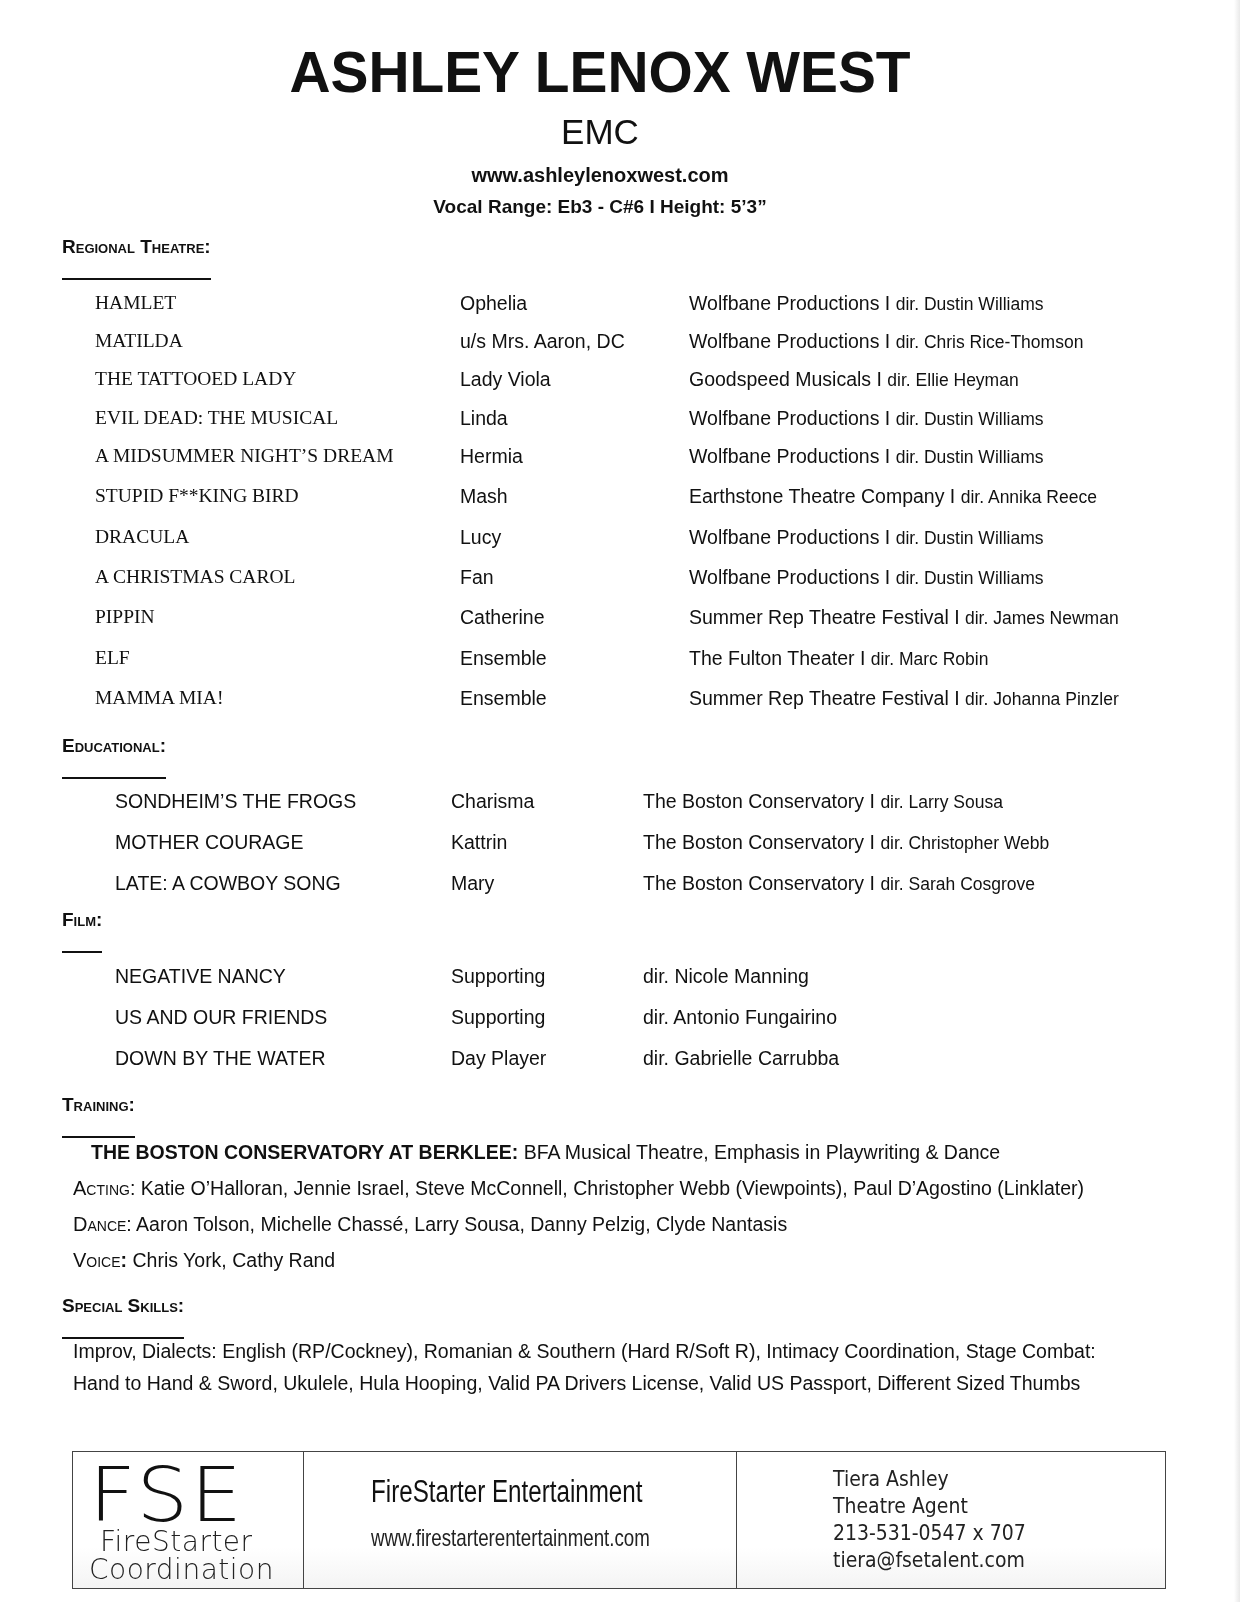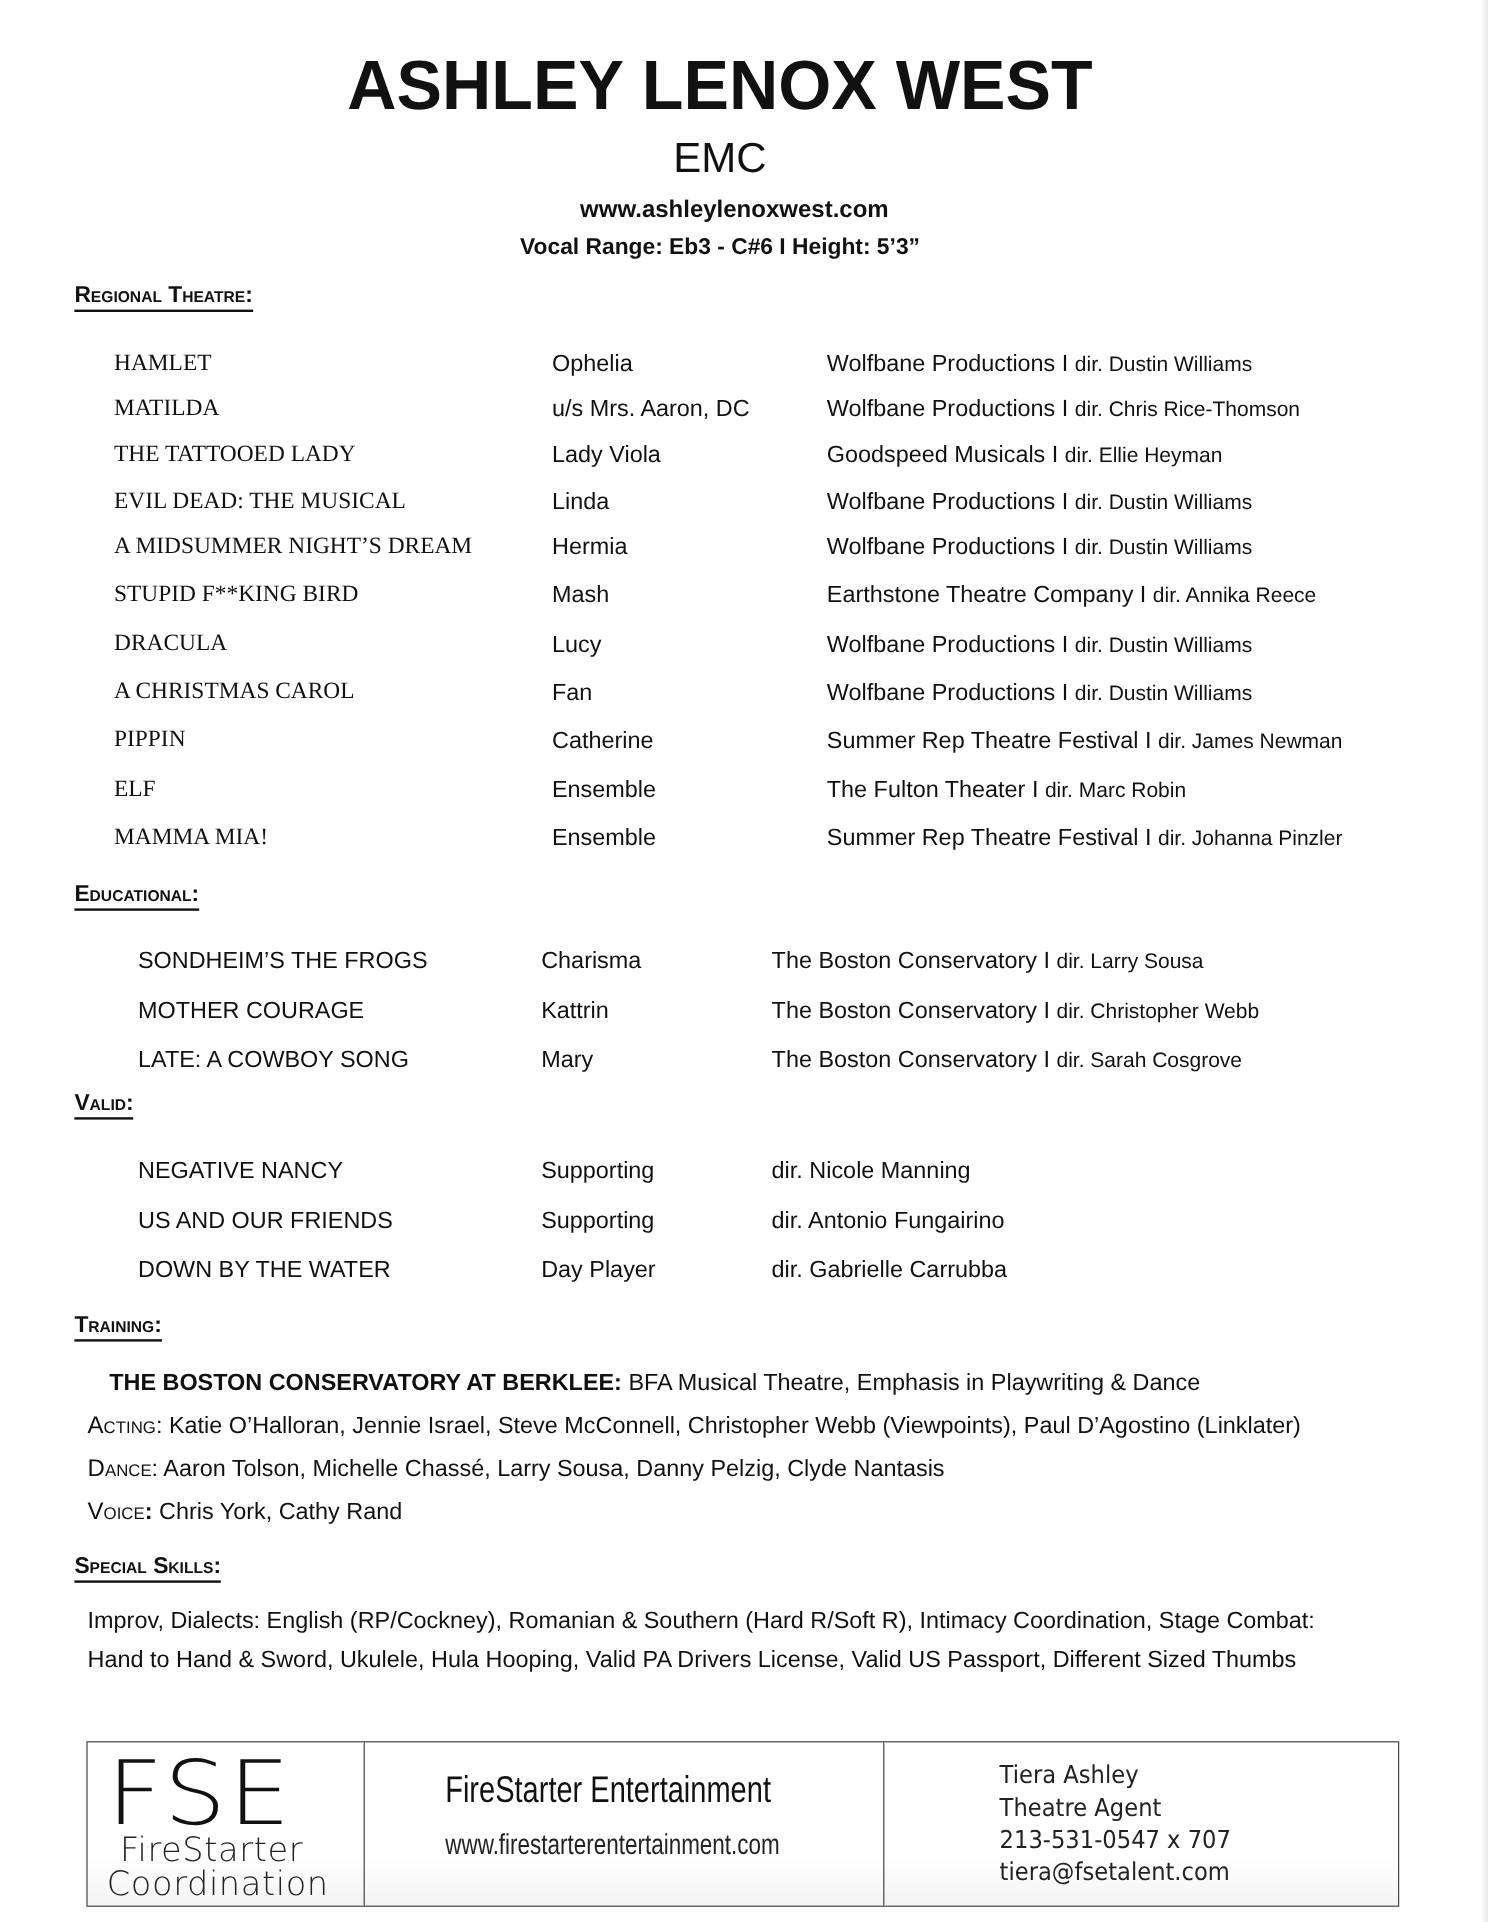--- a/index.html
+++ b/index.html
@@ -11,26 +11,26 @@
       position: absolute; right: 0; top: 0; width: 6px; height: 1602px;
       background: linear-gradient(to right, #ffffff, #e9e9e9);
     }
     .abs { position: absolute; white-space: nowrap; }
     .name {
       left: 0; width: 1200px; top: 38px; text-align: center;
       font-size: 58px; font-weight: bold; letter-spacing: 0px;
       transform: scaleX(0.98);
     }
     .union { left: 0; width: 1200px; top: 112px; text-align: center; font-size: 35px; }
-    .website { left: 0; width: 1200px; top: 164px; text-align: center; font-size: 20px; font-weight: bold; margin-left: 12px; }
+    .website { left: 0; width: 1200px; top: 164px; text-align: center; font-size: 20px; font-weight: bold; }
     .vitals { left: 0; width: 1200px; top: 196px; text-align: center; font-size: 19px; font-weight: bold; }
 
     .section-head {
       position: absolute; left: 62px; font-size: 19px; font-weight: bold;
-      font-variant: small-caps; padding-bottom: 0;
+      font-variant: small-caps; padding-bottom: 20px;
       border-bottom: 2.5px solid #111111;
     }
     .row { position: absolute; font-size: 19.5px; white-space: nowrap; }
     .row .c1 { position: absolute; left: 0; }
     .row .c2 { position: absolute; }
     .row .c3 { position: absolute; }
     .row .dir { font-size: 17.5px; }
 
     .regional .c1 { left: 95px; font-family: Liberation Serif, serif; }
     .regional .c2 { left: 460px; }
@@ -162,21 +162,21 @@
       <span class="c2">Kattrin</span>
       <span class="c3"><span>The Boston Conservatory I </span><span class="dir">dir. Christopher Webb</span></span>
     </div>
     <div class="row edu" style="top: 872px; left: 0px;">
       <span class="c1">LATE: A COWBOY SONG</span>
       <span class="c2">Mary</span>
       <span class="c3"><span>The Boston Conservatory I </span><span class="dir">dir. Sarah Cosgrove</span></span>
     </div>
   </div>
 
-<div class="section-head" style="top:909px;">Valid:</div>
+<div class="section-head" style="top:909px;">Film:</div>
 <div id="film-rows">
     <div class="row edu" style="top: 965px; left: 0px;">
       <span class="c1">NEGATIVE NANCY</span>
       <span class="c2">Supporting</span>
       <span class="c3"><span>dir. Nicole Manning</span></span>
     </div>
     <div class="row edu" style="top: 1006px; left: 0px;">
       <span class="c1">US AND OUR FRIENDS</span>
       <span class="c2">Supporting</span>
       <span class="c3"><span>dir. Antonio Fungairino</span></span>

